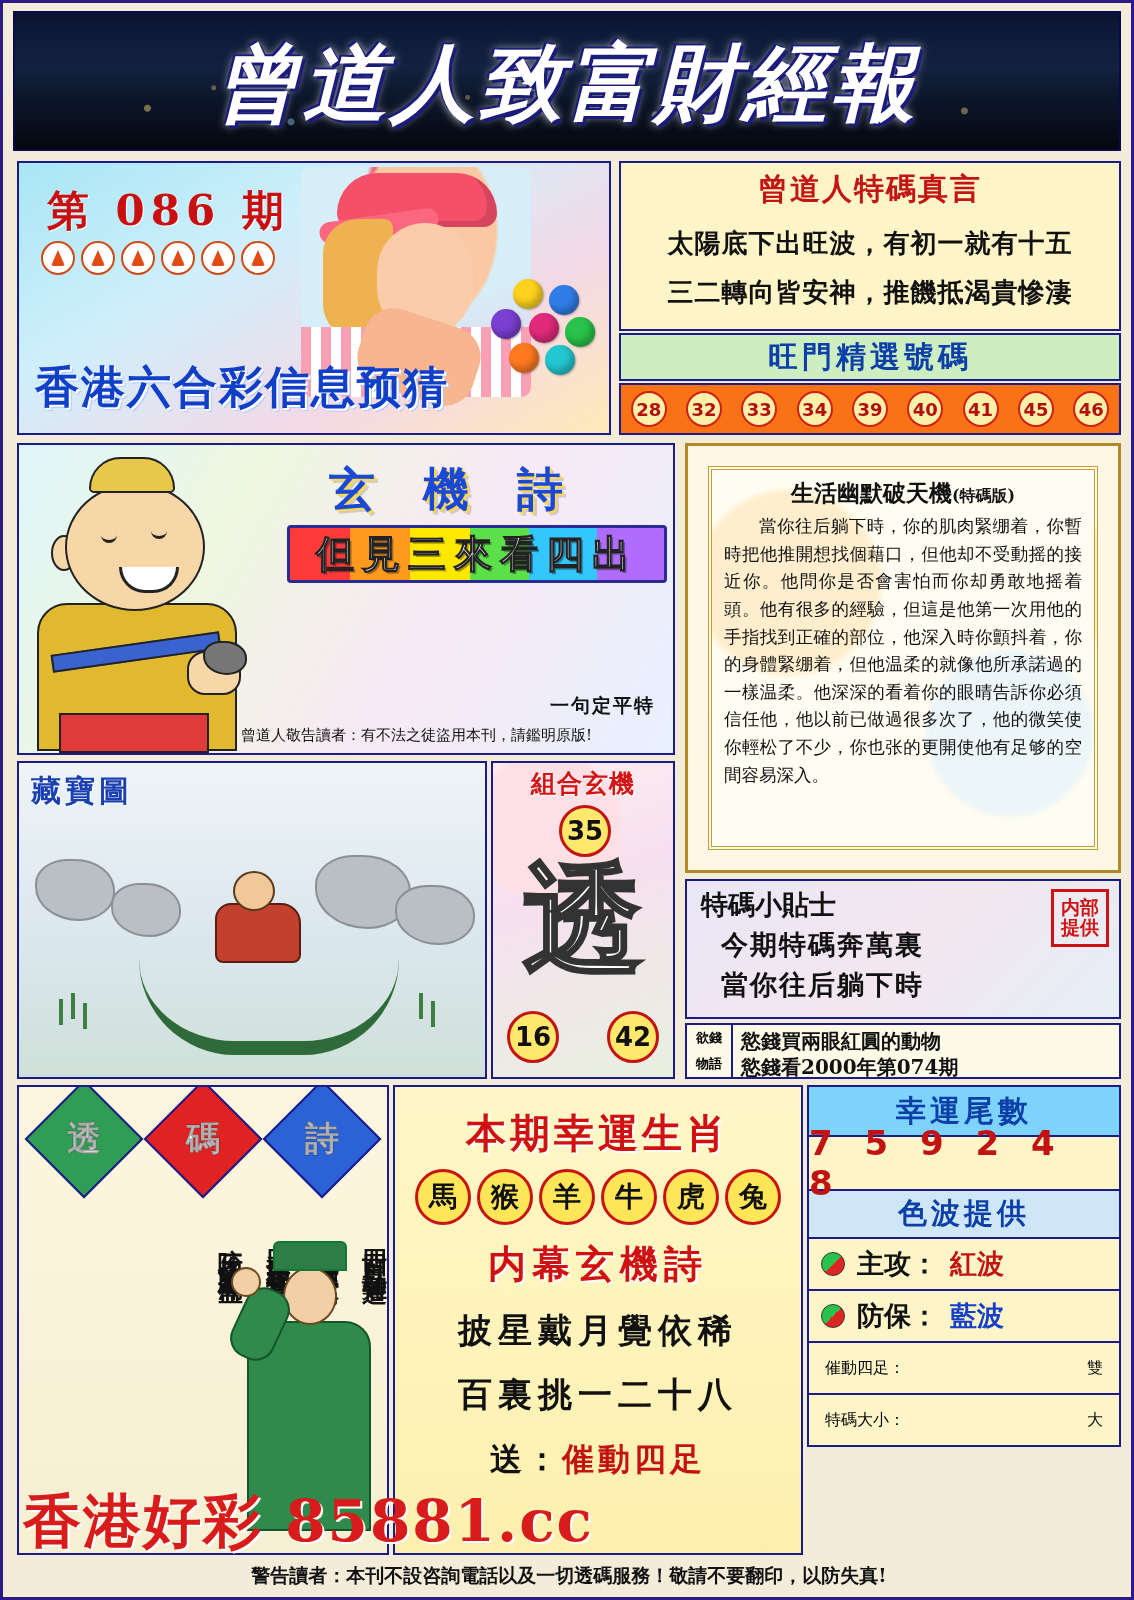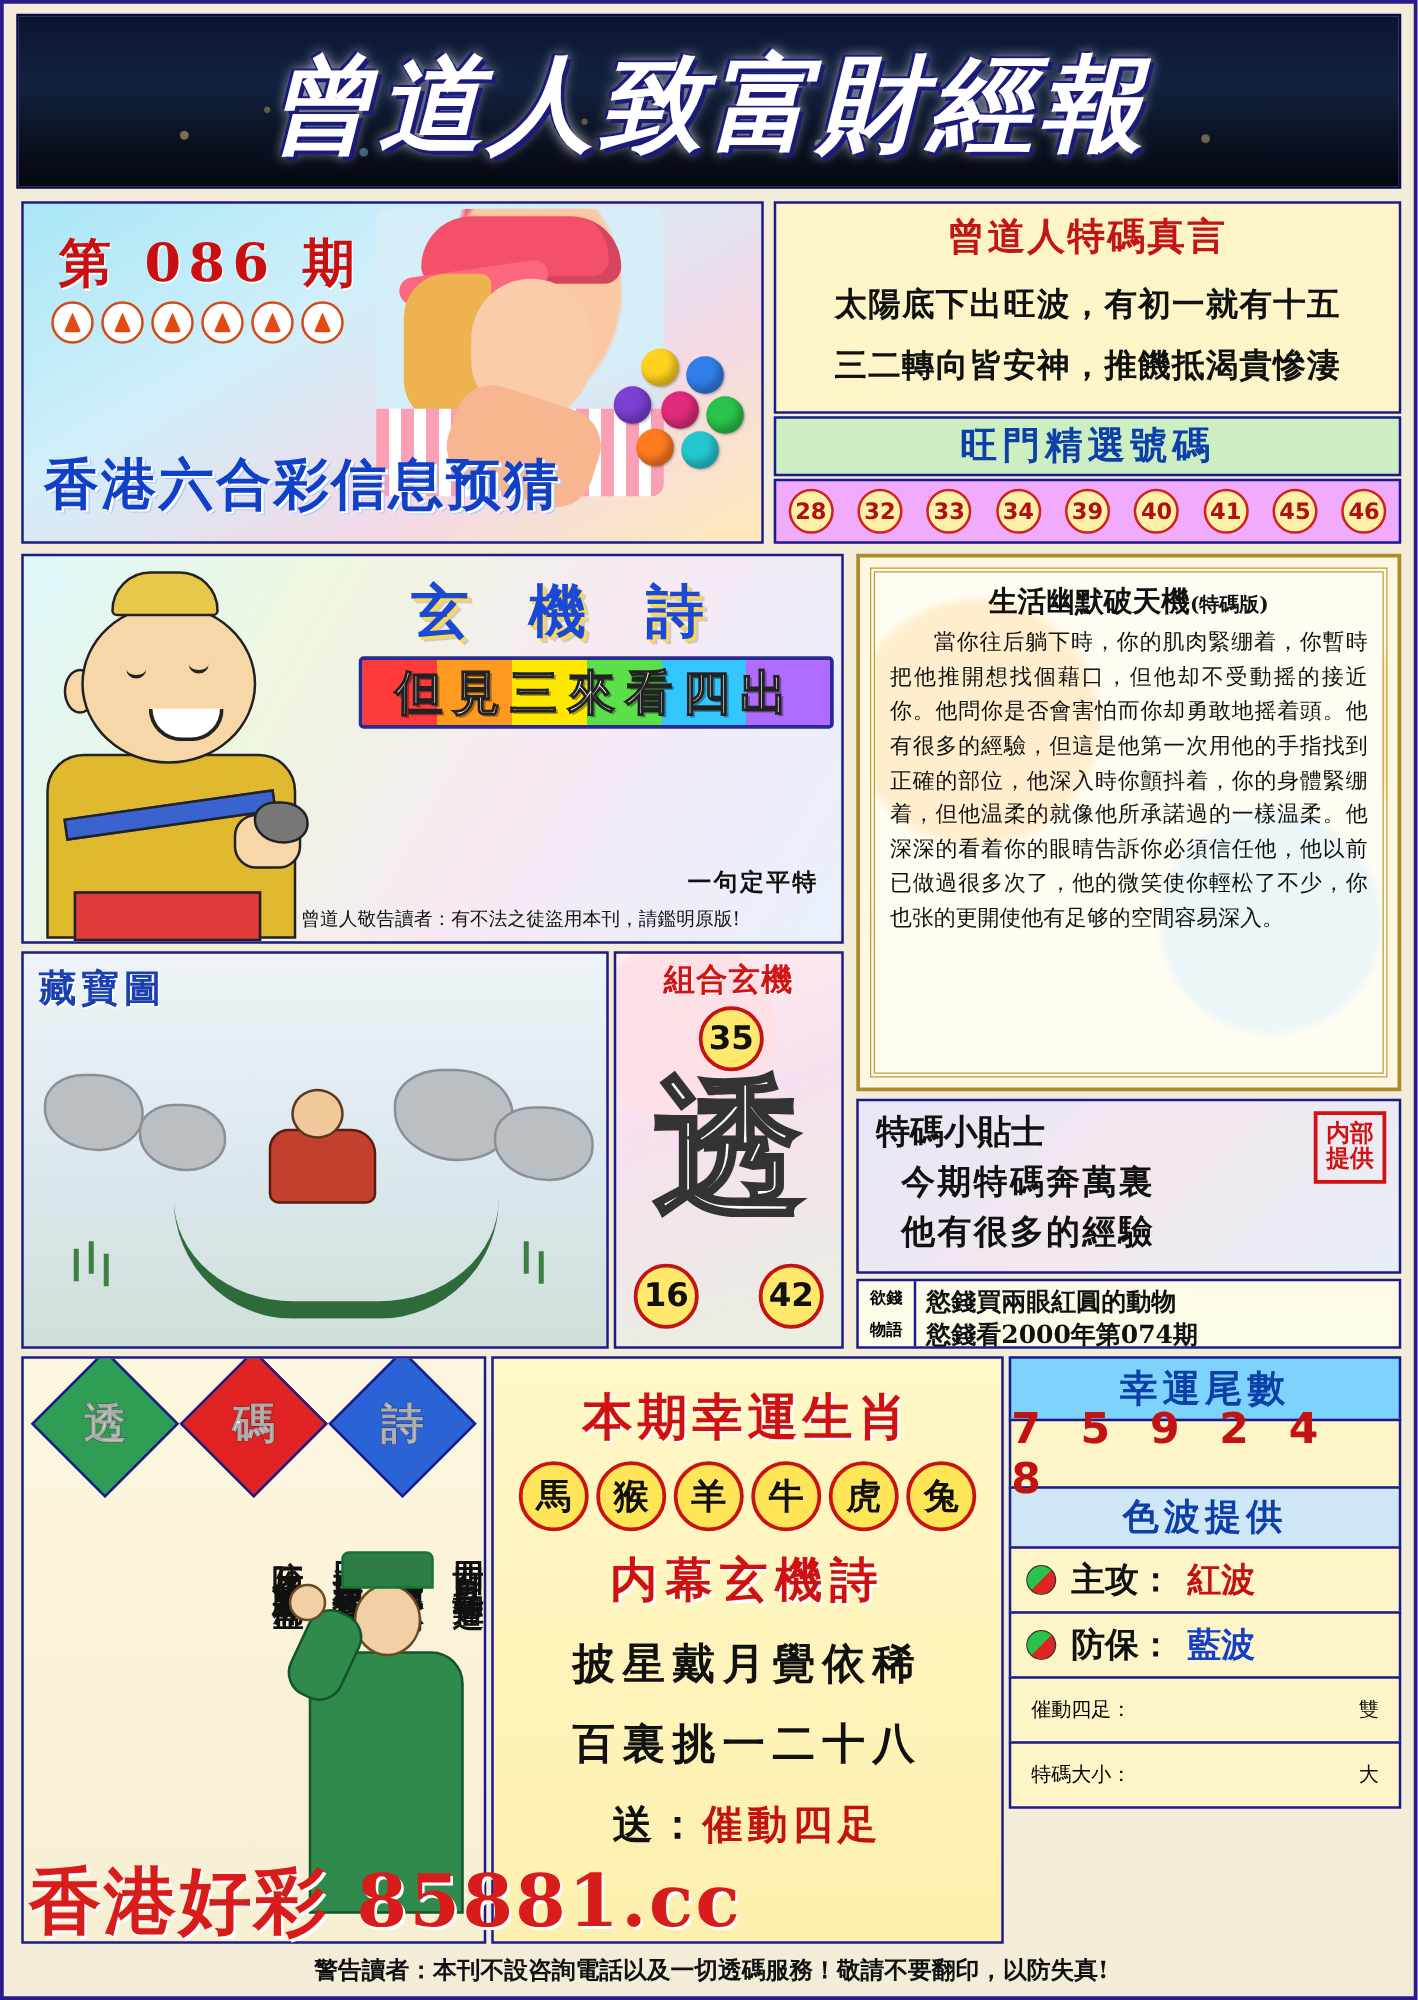--- a/index.html
+++ b/index.html
@@ -126,21 +126,21 @@
     position: absolute; left: 616px; top: 330px; width: 502px; height: 48px;
     border: 2px solid #1b1b8a; background: #cdeec0;
     text-align:center;
   }
   .hot-title-box span {
     font-size: 30px; font-weight: bold; color:#0d3fa8; line-height:44px;
     font-family:"DejaVu Serif","Liberation Serif",serif; letter-spacing: 4px;
   }
   .hot-nums {
     position:absolute; left:616px; top:380px; width:502px; height:52px;
-    border:2px solid #1b1b8a; background:#f0abfc;
+    border:2px solid #1b1b8a; background:#f97316;
     display:flex; align-items:center; justify-content:space-around;
   }
   .num-ball {
     width: 36px; height:36px; border-radius:50%;
     display:flex; align-items:center; justify-content:center;
     font-size: 18px; font-weight: bold; color:#b01010;
     background: #fdf0a8; border: 2px solid #d0201a;
     font-family:"DejaVu Sans","Liberation Sans",sans-serif;
   }
 
@@ -190,21 +190,21 @@
   .om-body { position:absolute; left:10px; top:148px; width:200px; height:148px; background:#e0b92e; border:2px solid #222; border-radius:30px 30px 0 0;}
   .om-sash { position:absolute; left:24px; top:188px; width:170px; height:18px; background:#3a63d0; border:2px solid #222; transform: rotate(-8deg);}
   .om-skirt{ position:absolute; left:32px; top:258px; width:150px; height:40px; background:#e03a3a; border:2px solid #222;}
   .om-hand { position:absolute; right:6px; top:196px; width:54px;height:44px;background:#f7d7a8;border:2px solid #222;border-radius:18px;}
   .om-rock { position:absolute; right:0px; top:186px; width:44px;height:34px;background:#777; border:2px solid #222; border-radius:40% 50% 45% 55%;}
 
   
   .humor-box {
     position:absolute; left:682px; top:440px; width:436px; height:430px;
     border:3px solid #b08a2a; background:#fdf7e3;
-    padding: 8px;
+    padding: 20px;
   }
   .humor-frame {
     width:100%; height:100%; border:4px double #c79a2e; background:
       radial-gradient(circle at 20% 30%, rgba(255,220,160,.45) 0 22%, transparent 24%),
       radial-gradient(circle at 78% 70%, rgba(200,230,255,.35) 0 20%, transparent 22%),
       #fffdf2;
     padding: 8px 12px; overflow:hidden;
   }
   .humor-title {
     text-align:center; font-size: 23px; font-weight:bold; color:#111;
@@ -525,21 +525,21 @@
     <div class="combo-title">組合玄機</div>
     <div class="combo-ball" style="left:66px;top:42px">35</div>
     <div class="combo-big">透</div>
     <div class="combo-ball" style="left:14px;top:248px">16</div>
     <div class="combo-ball" style="left:114px;top:248px">42</div>
   </div>
 
   <div class="tips-box">
     <div class="tips-title">特碼小貼士</div>
     <div class="tips-line">今期特碼奔萬裏</div>
-    <div class="tips-line">他有很多的經驗</div>
+    <div class="tips-line">當你往后躺下時</div>
     <div class="tips-stamp">内部提供</div>
   </div>
 
   <div class="money-box">
     <div class="money-tag">
       <div>欲錢</div>
       <div>物語</div>
     </div>
     <div class="money-txt">
       <div>慾錢買兩眼紅圓的動物</div>

